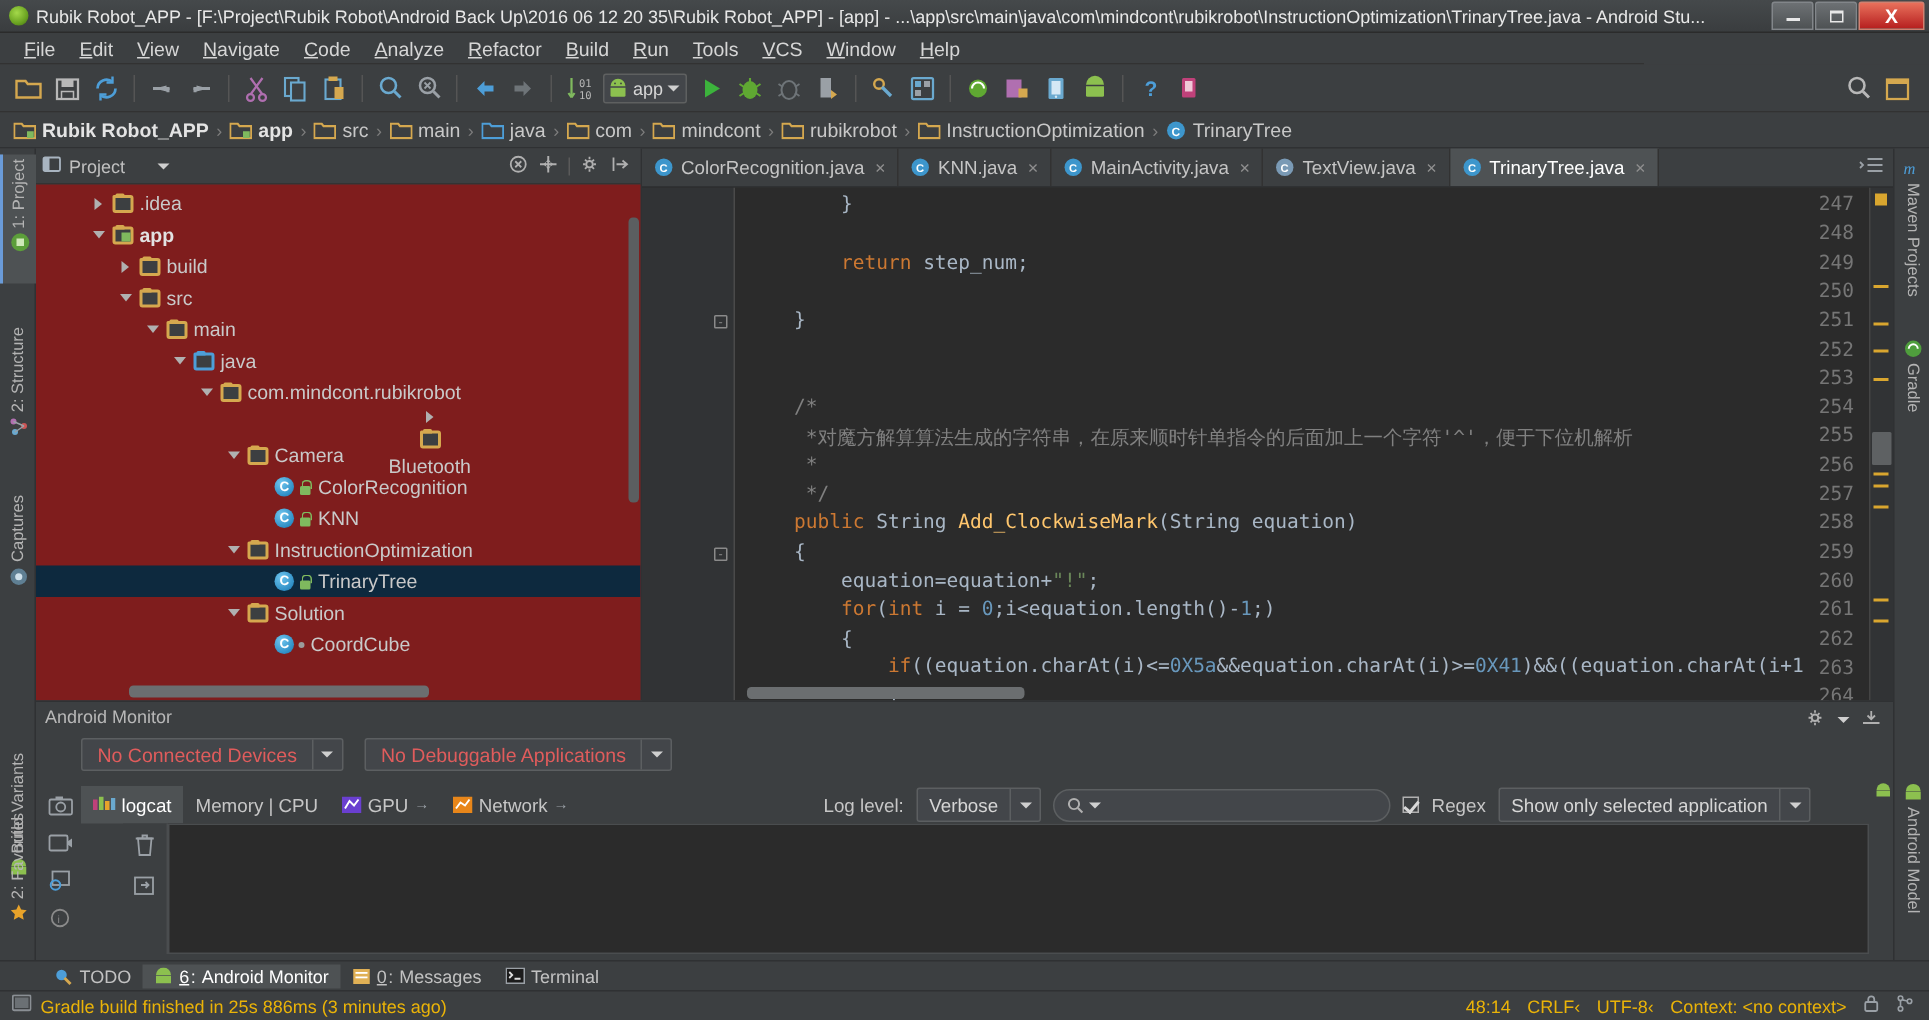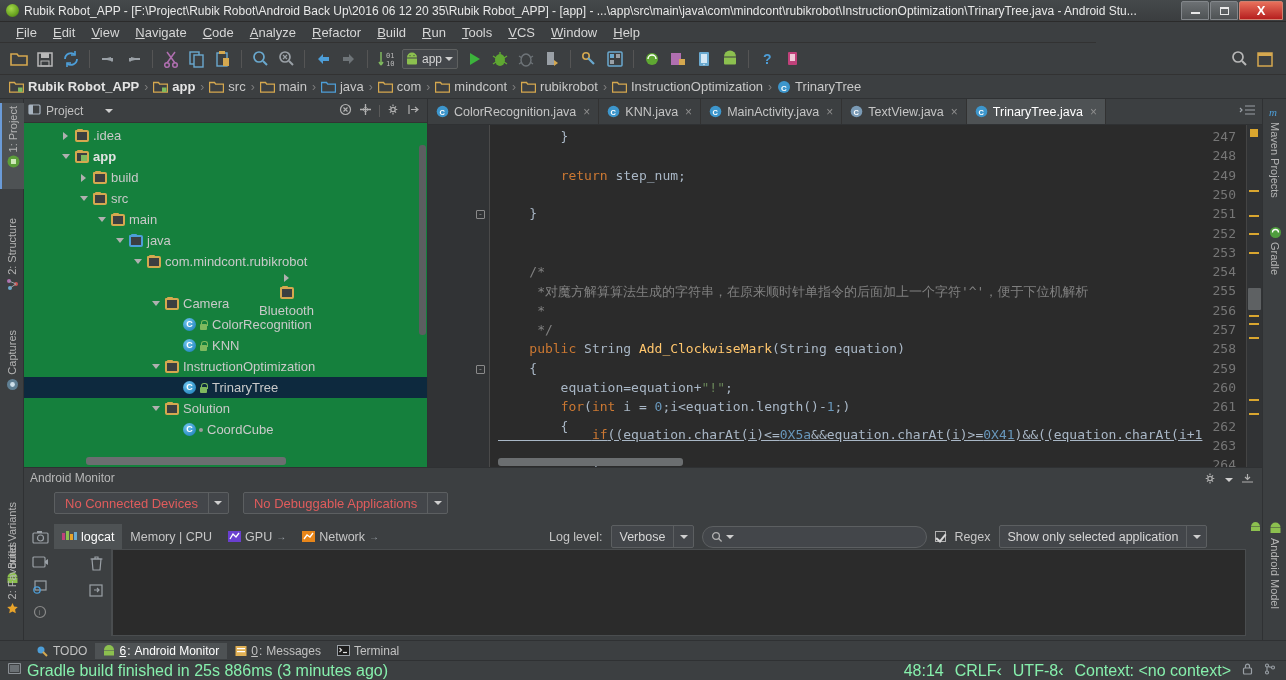--- a/index.html
+++ b/index.html
@@ -112,21 +112,21 @@
     display: flex; flex-direction: column;
   }
   .proj-header {
     height: 24px; display: flex; align-items: center; padding: 0 4px;
     background: #3c3f41; border-bottom: 1px solid #333;
   }
   .proj-header .ph-title { color: #c0c0c0; font-size: 12px; margin-left: 5px; }
   .proj-header .ph-icons { margin-left: auto; display: flex; align-items: center; gap: 7px; padding-right: 3px; }
   .tree {
     flex: 1; overflow: hidden; position: relative;
-    background: #15803d; padding-top: 2px;
+    background: #7f1d1d; padding-top: 2px;
   }
   .tnode {
     display: flex; align-items: center; height: 21px; gap: 4px;
     white-space: nowrap; padding-right: 4px;
   }
   .tnode.sel { background: #0d293e; }
   .tnode .tw { width: 11px; height: 11px; flex: none; display:flex; align-items:center; justify-content:center; }
   .tnode .tlabel { color: #c9c9c9; font-size: 13px; }
   .tnode.bold .tlabel { font-weight: bold; color: #e2e2e2; }
   .arrow-r, .arrow-d { width: 0; height: 0; }
@@ -311,21 +311,21 @@
     font-size: 12px; color: #c2c2c2; white-space: nowrap;
   }
   .sb-item.active { background: #4e5254; color: #fff; }
   .sb-item u { text-decoration: underline; }
   .sb-right { margin-left: auto; display: flex; align-items: center; gap: 12px; padding-right: 14px; }
   .statusbar {
     position: absolute; left: 0; top: 660px; width: 1286px; height: 20px;
     background: #3c3f41; display: flex; align-items: center; padding-left: 8px;
     border-top: 1px solid #2f3133;
   }
-  .st-txt { font-size: 16px; color: #86efac; white-space: nowrap; }
+  .st-txt { font-size: 12px; color: #eab308; white-space: nowrap; }
   .st-right { margin-left: auto; display: flex; align-items: center; gap: 11px; padding-right: 10px; }
 </style>
 </head>
 <body>
 
 <div id="app">
 
   <div class="titlebar">
     <div class="title-icon"></div>
     <div class="title-text">Rubik Robot_APP - [F:\Project\Rubik Robot\Android Back Up\2016 06 12 20 35\Rubik Robot_APP] - [app] - ...\app\src\main\java\com\mindcont\rubikrobot\InstructionOptimization\TrinaryTree.java - Android Stu...</div>
@@ -982,21 +982,21 @@
         <div class="gutter-line" style="top: 235.6px; text-align: center;">259</div>
         <div class="fold" style="top: 239.6px;">-</div>
         <div class="code-line" style="top: 235.6px;"><span>    {</span></div>
         <div class="gutter-line" style="top: 254.9px;">260</div>
         <div class="code-line" style="top: 254.9px;"><span>        equation=equation+</span><span class="str">"!"</span><span>;</span></div>
         <div class="gutter-line" style="top: 274.2px;">261</div>
         <div class="code-line" style="top: 274.2px;"><span>        </span><span class="kw">for</span><span>(</span><span class="kw">int</span><span> i = </span><span class="num">0</span><span>;i&lt;equation.length()-</span><span class="num">1</span><span>;)</span></div>
         <div class="gutter-line" style="top: 293.5px;">262</div>
         <div class="code-line" style="top: 293.5px;"><span>        {</span></div>
         <div class="gutter-line" style="top: 312.8px;">263</div>
-        <div class="code-line" style="top: 302px; text-decoration: underline;"><span>            </span><span class="kw">if</span><span>((equation.charAt(i)&lt;=</span><span class="num">0X5a</span><span>&amp;&amp;equation.charAt(i)&gt;=</span><span class="num">0X41</span><span>)&amp;&amp;((equation.charAt(i+1</span></div>
+        <div class="code-line" style="top: 312px;"><span>            </span><span class="kw">if</span><span>((equation.charAt(i)&lt;=</span><span class="num">0X5a</span><span>&amp;&amp;equation.charAt(i)&gt;=</span><span class="num">0X41</span><span>)&amp;&amp;((equation.charAt(i+1</span></div>
         <div class="gutter-line" style="top: 332.1px;">264</div>
         <div class="code-line" style="top: 332.1px;"><span>            {</span></div>
       </div>
   </div>
 
   <div class="monitor">
     <div class="mon-title">Android Monitor</div>
     <div class="mon-title-icons">
       <span>
         <svg width="13" height="13" viewBox="0 0 13 13">

